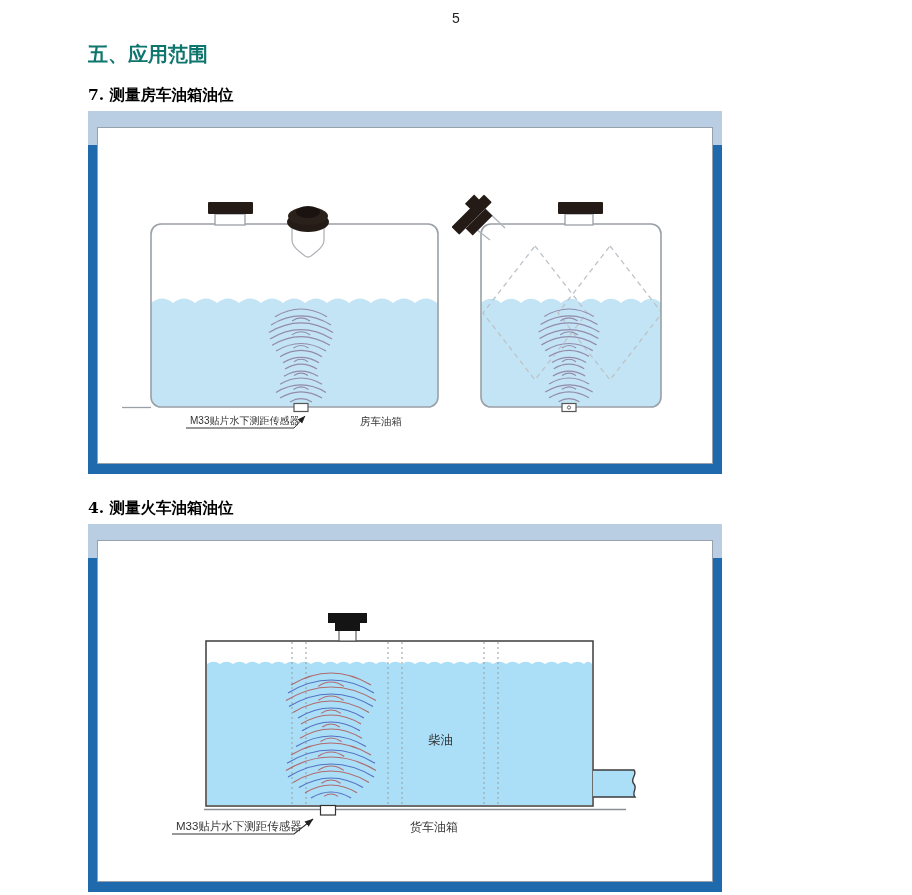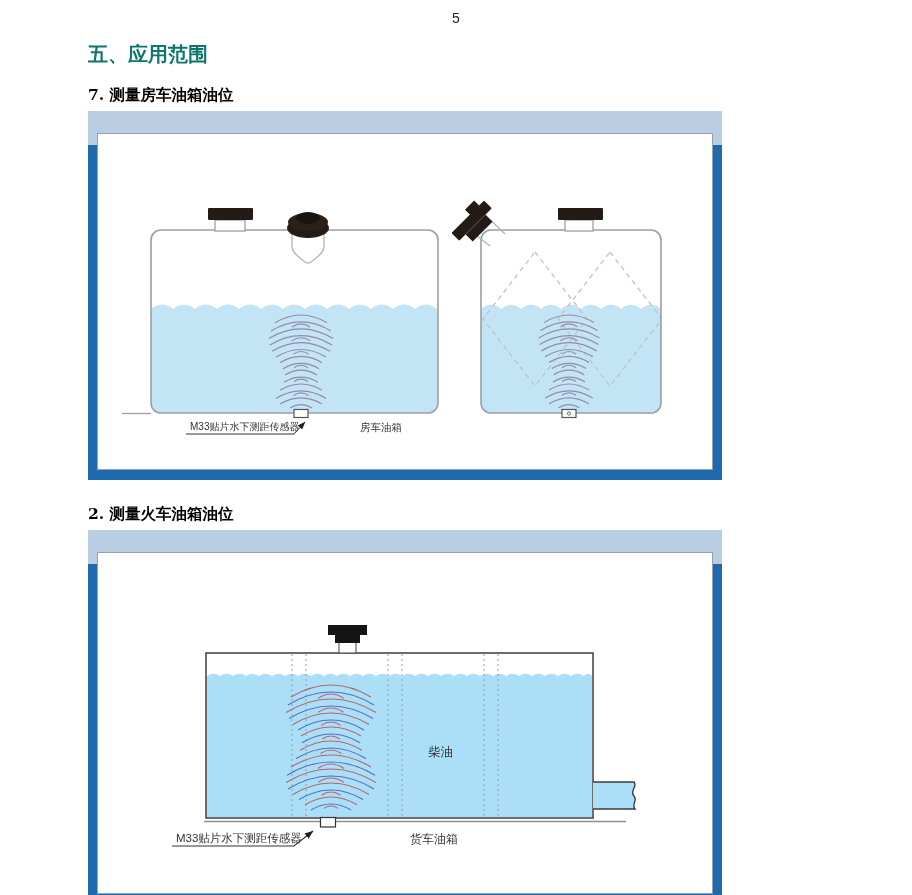--- a/index.html
+++ b/index.html
@@ -18,21 +18,21 @@
     font-weight:bold;font-size:20px;color:#0f766e;
   }
   h2.item{
     margin:17px 0 5px 88px;
     font-family:"DejaVu Serif","Liberation Serif",serif;
     font-weight:bold;font-size:15.5px;color:#000;
   }
   h2.item2{margin-top:24px;}
   .frame{
     width:634px;margin-left:88px;box-sizing:border-box;
-    padding:22px 9px 10px 9px;
+    padding:16px 9px 10px 9px;
     background:linear-gradient(var(--frame-top,#b9cee3) 0 34px, var(--frame-border,#1f6aad) 34px);
   }
   .panel{background:#fff;border:1px solid #96a1ab;}
   .panel svg{display:block;}
   text.lbl{font-family:"Liberation Sans",sans-serif;fill:#333;}
 </style>
 </head>
 <body>
 
 <div class="page">
@@ -151,21 +151,21 @@
           <circle cx="471" cy="279.5" r="1.6" fill="none" stroke="#555" stroke-width="0.9"></circle>
         </g>
 
         <polyline points="88,300 196,300 207,288" fill="none" stroke="#333" stroke-width="1" marker-end="url(#arrow1)"></polyline>
         <text class="lbl" x="92" y="296" font-size="10">M33贴片水下测距传感器</text>
         <text class="lbl" x="262" y="297" font-size="10.5">房车油箱</text>
       </svg>
     </div>
   </div>
 
-  <h2 class="item item2">2. 测量火车油箱油位</h2>
+  <h2 class="item item2">4. 测量火车油箱油位</h2>
 
   <div class="frame">
     <div class="panel">
       <svg id="fig2" width="614" height="340" viewBox="0 0 614 340">
         <defs>
           <clipPath id="clipT">
               <rect x="109" y="101" width="385" height="163"></rect>
             </clipPath>
           <marker id="arrow2" markerWidth="9" markerHeight="8" refX="7.5" refY="3" orient="auto">
             <path d="M0,0 L8,3 L0,6 Z" fill="#222"></path>

